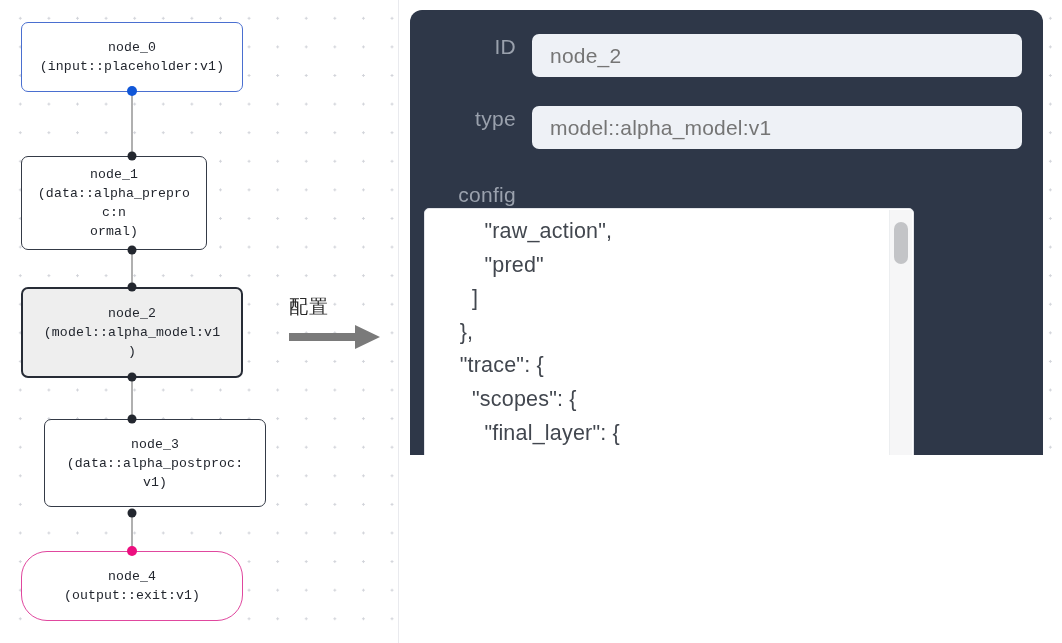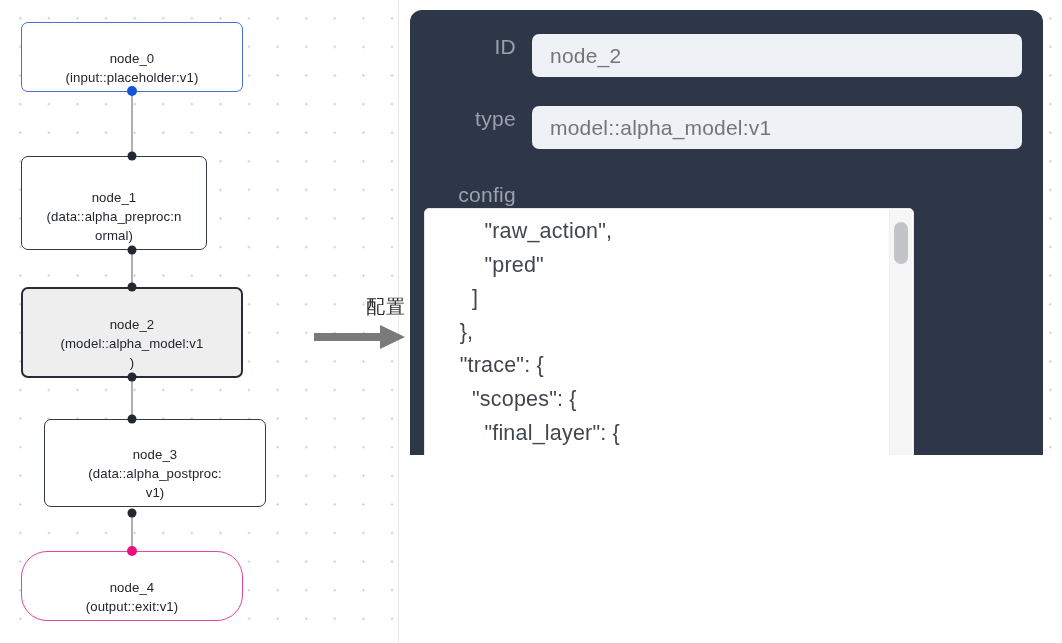--- a/index.html
+++ b/index.html
@@ -37,30 +37,31 @@
     background: #e9eaee;
   }
 
   .node {
     position: absolute;
     box-sizing: border-box;
     background: #ffffff;
     border: 1.6px solid #343a46;
     border-radius: 7px;
     display: flex;
-    align-items: flex-end;
+    align-items: center;
     justify-content: center;
     text-align: center;
     color: #22262e;
     font-size: 13.2px;
     line-height: 19px;
     letter-spacing: .1px;
     padding: 4px 10px;
     white-space: pre-wrap;
     word-break: break-all;
+    font-family: Liberation Mono, monospace;
   }
   .node.input-node  { border-color: #4a6fd0; }
   .node.output-node { border-color: #e0479e; border-radius: 26px; }
   .node.selected    { background: #eeeeee; border-width: 2.1px; border-color: #272c36; }
 
   .handle {
     position: absolute;
     width: 9px; height: 9px;
     border-radius: 50%;
     background: #23272f;
@@ -74,23 +75,23 @@
     position: absolute;
     width: 2px;
     background: #b0b0b0;
     transform: translateX(-50%);
     z-index: 1;
   }
 
   
   #annotation {
     position: absolute;
-    left: 298px; top: 296px;
+    left: 289px; top: 296px;
     width: 108px;
-    text-align: right;
+    text-align: left;
     z-index: 6;
   }
   #annotation .anno-text {
     font-size: 19px;
     color: #2a2a2a;
     line-height: 22px;
     letter-spacing: 1px;
   }
   #annotation .anno-arrow {
     margin-top: 6px;

